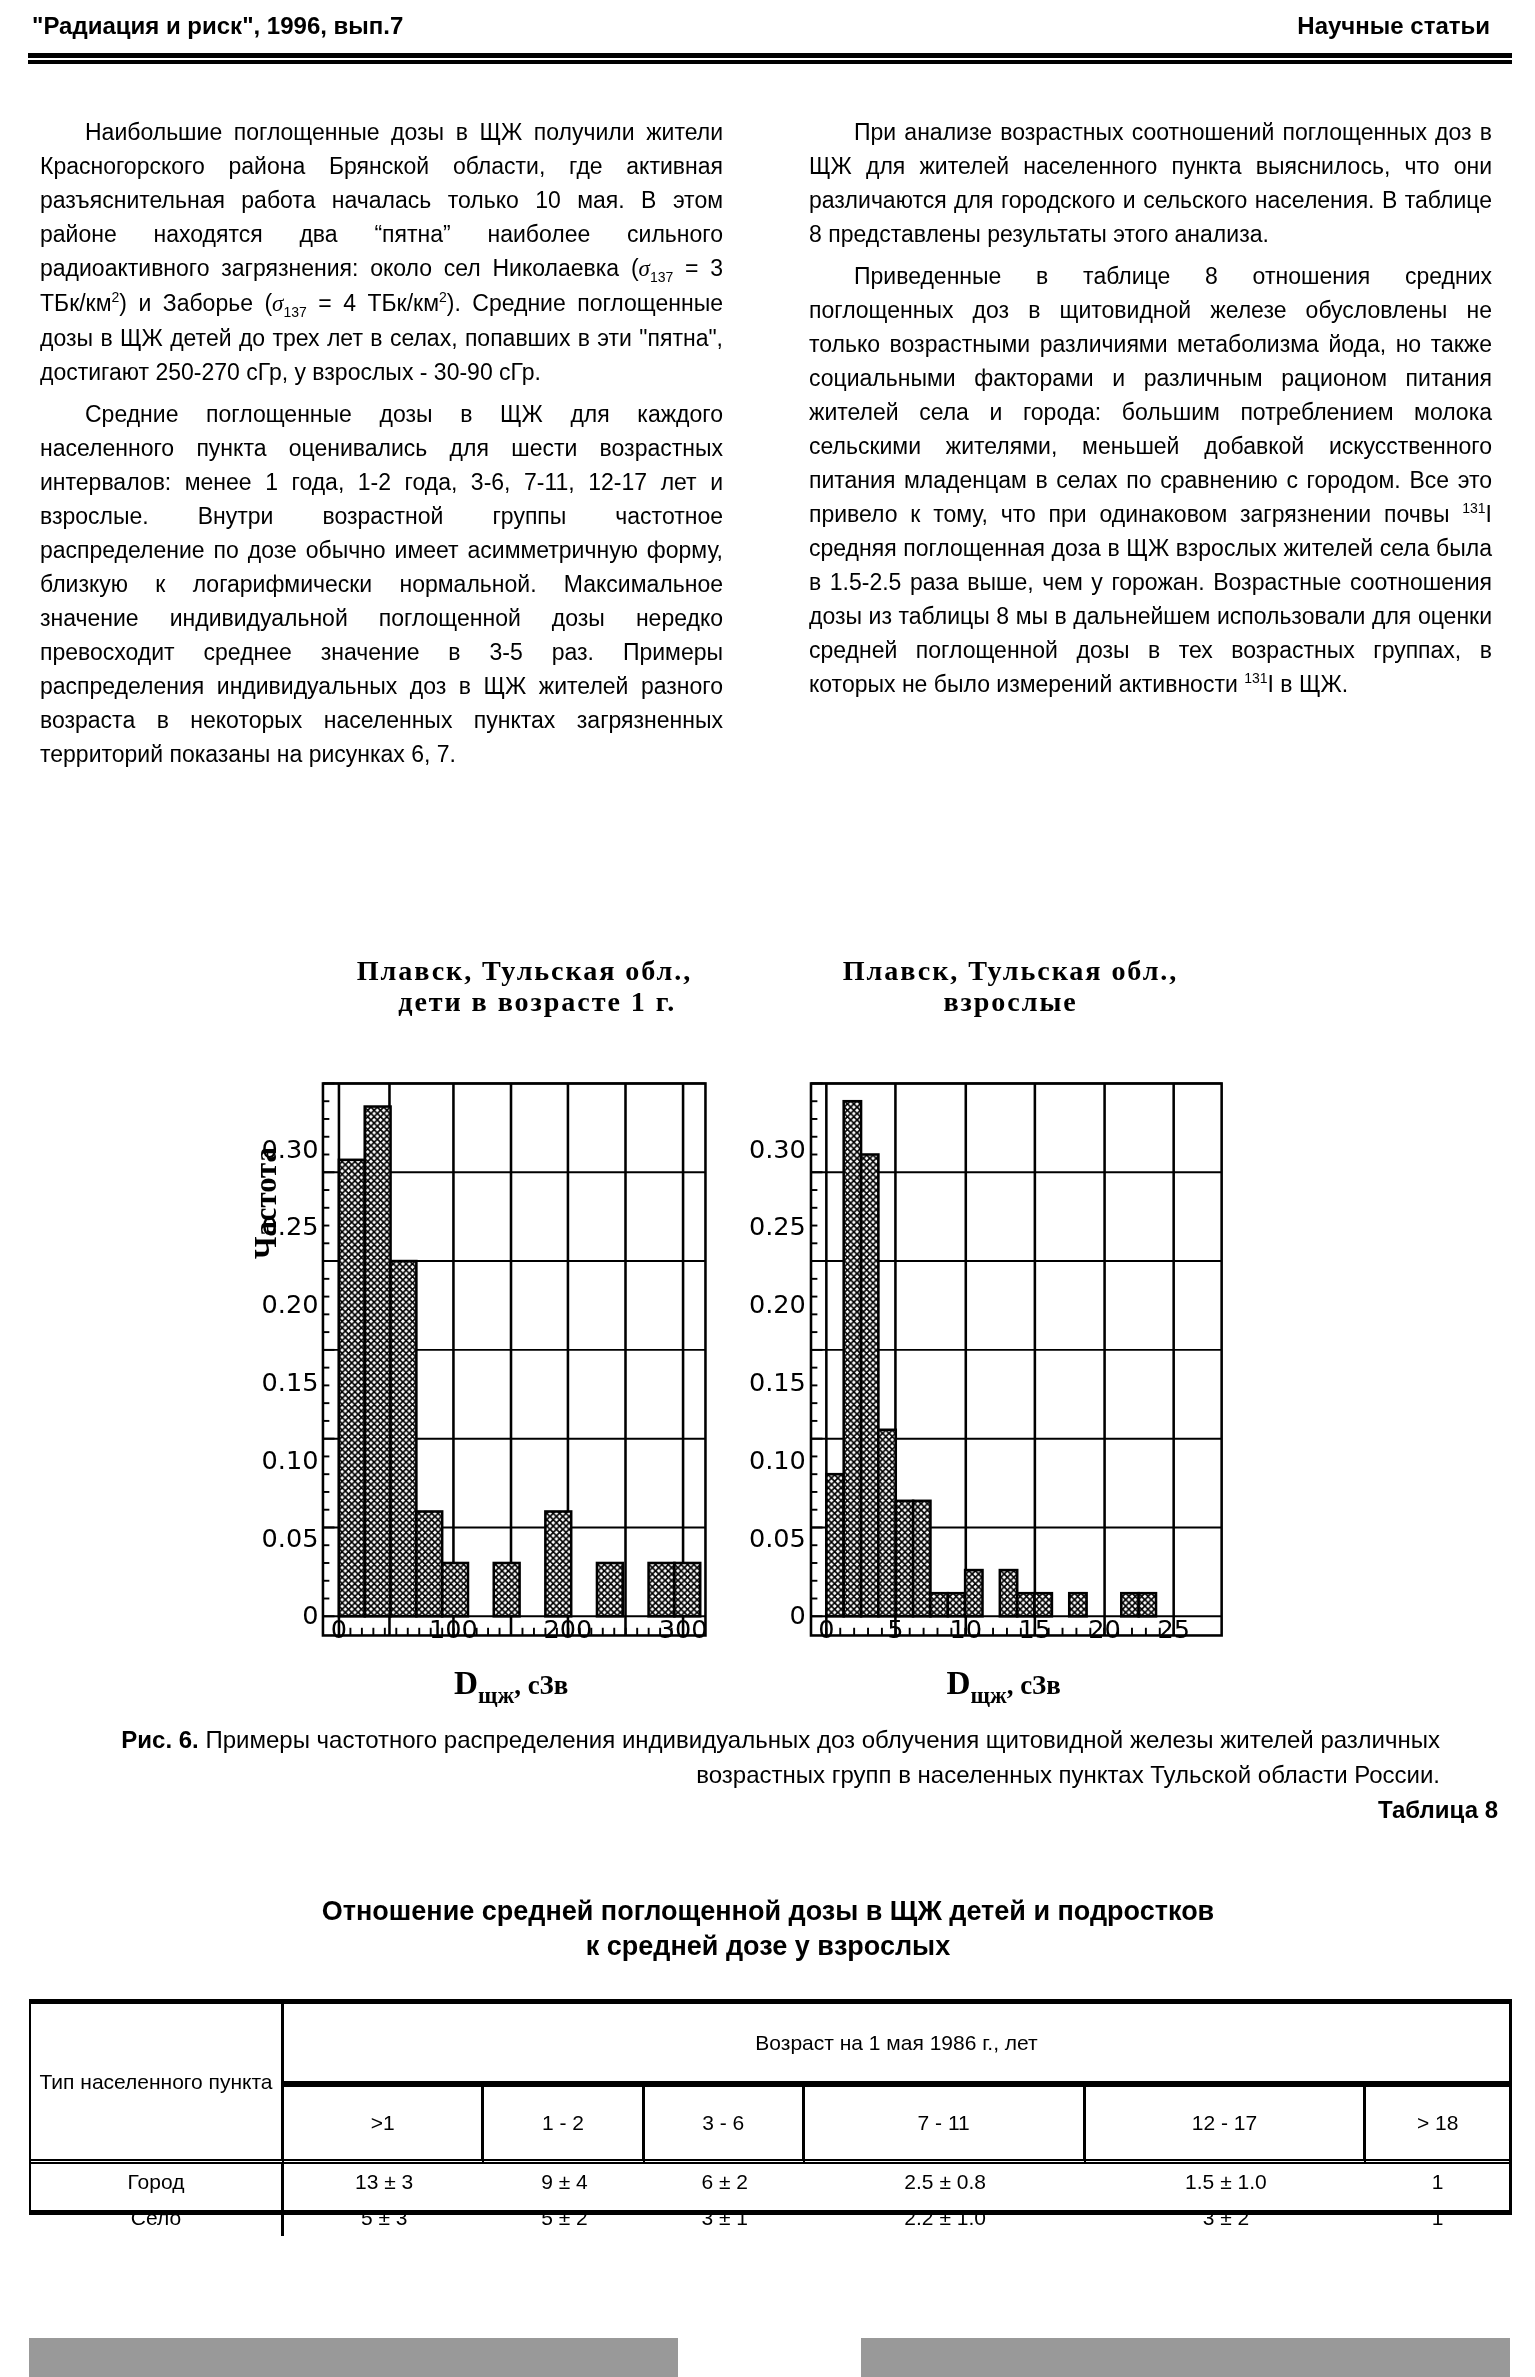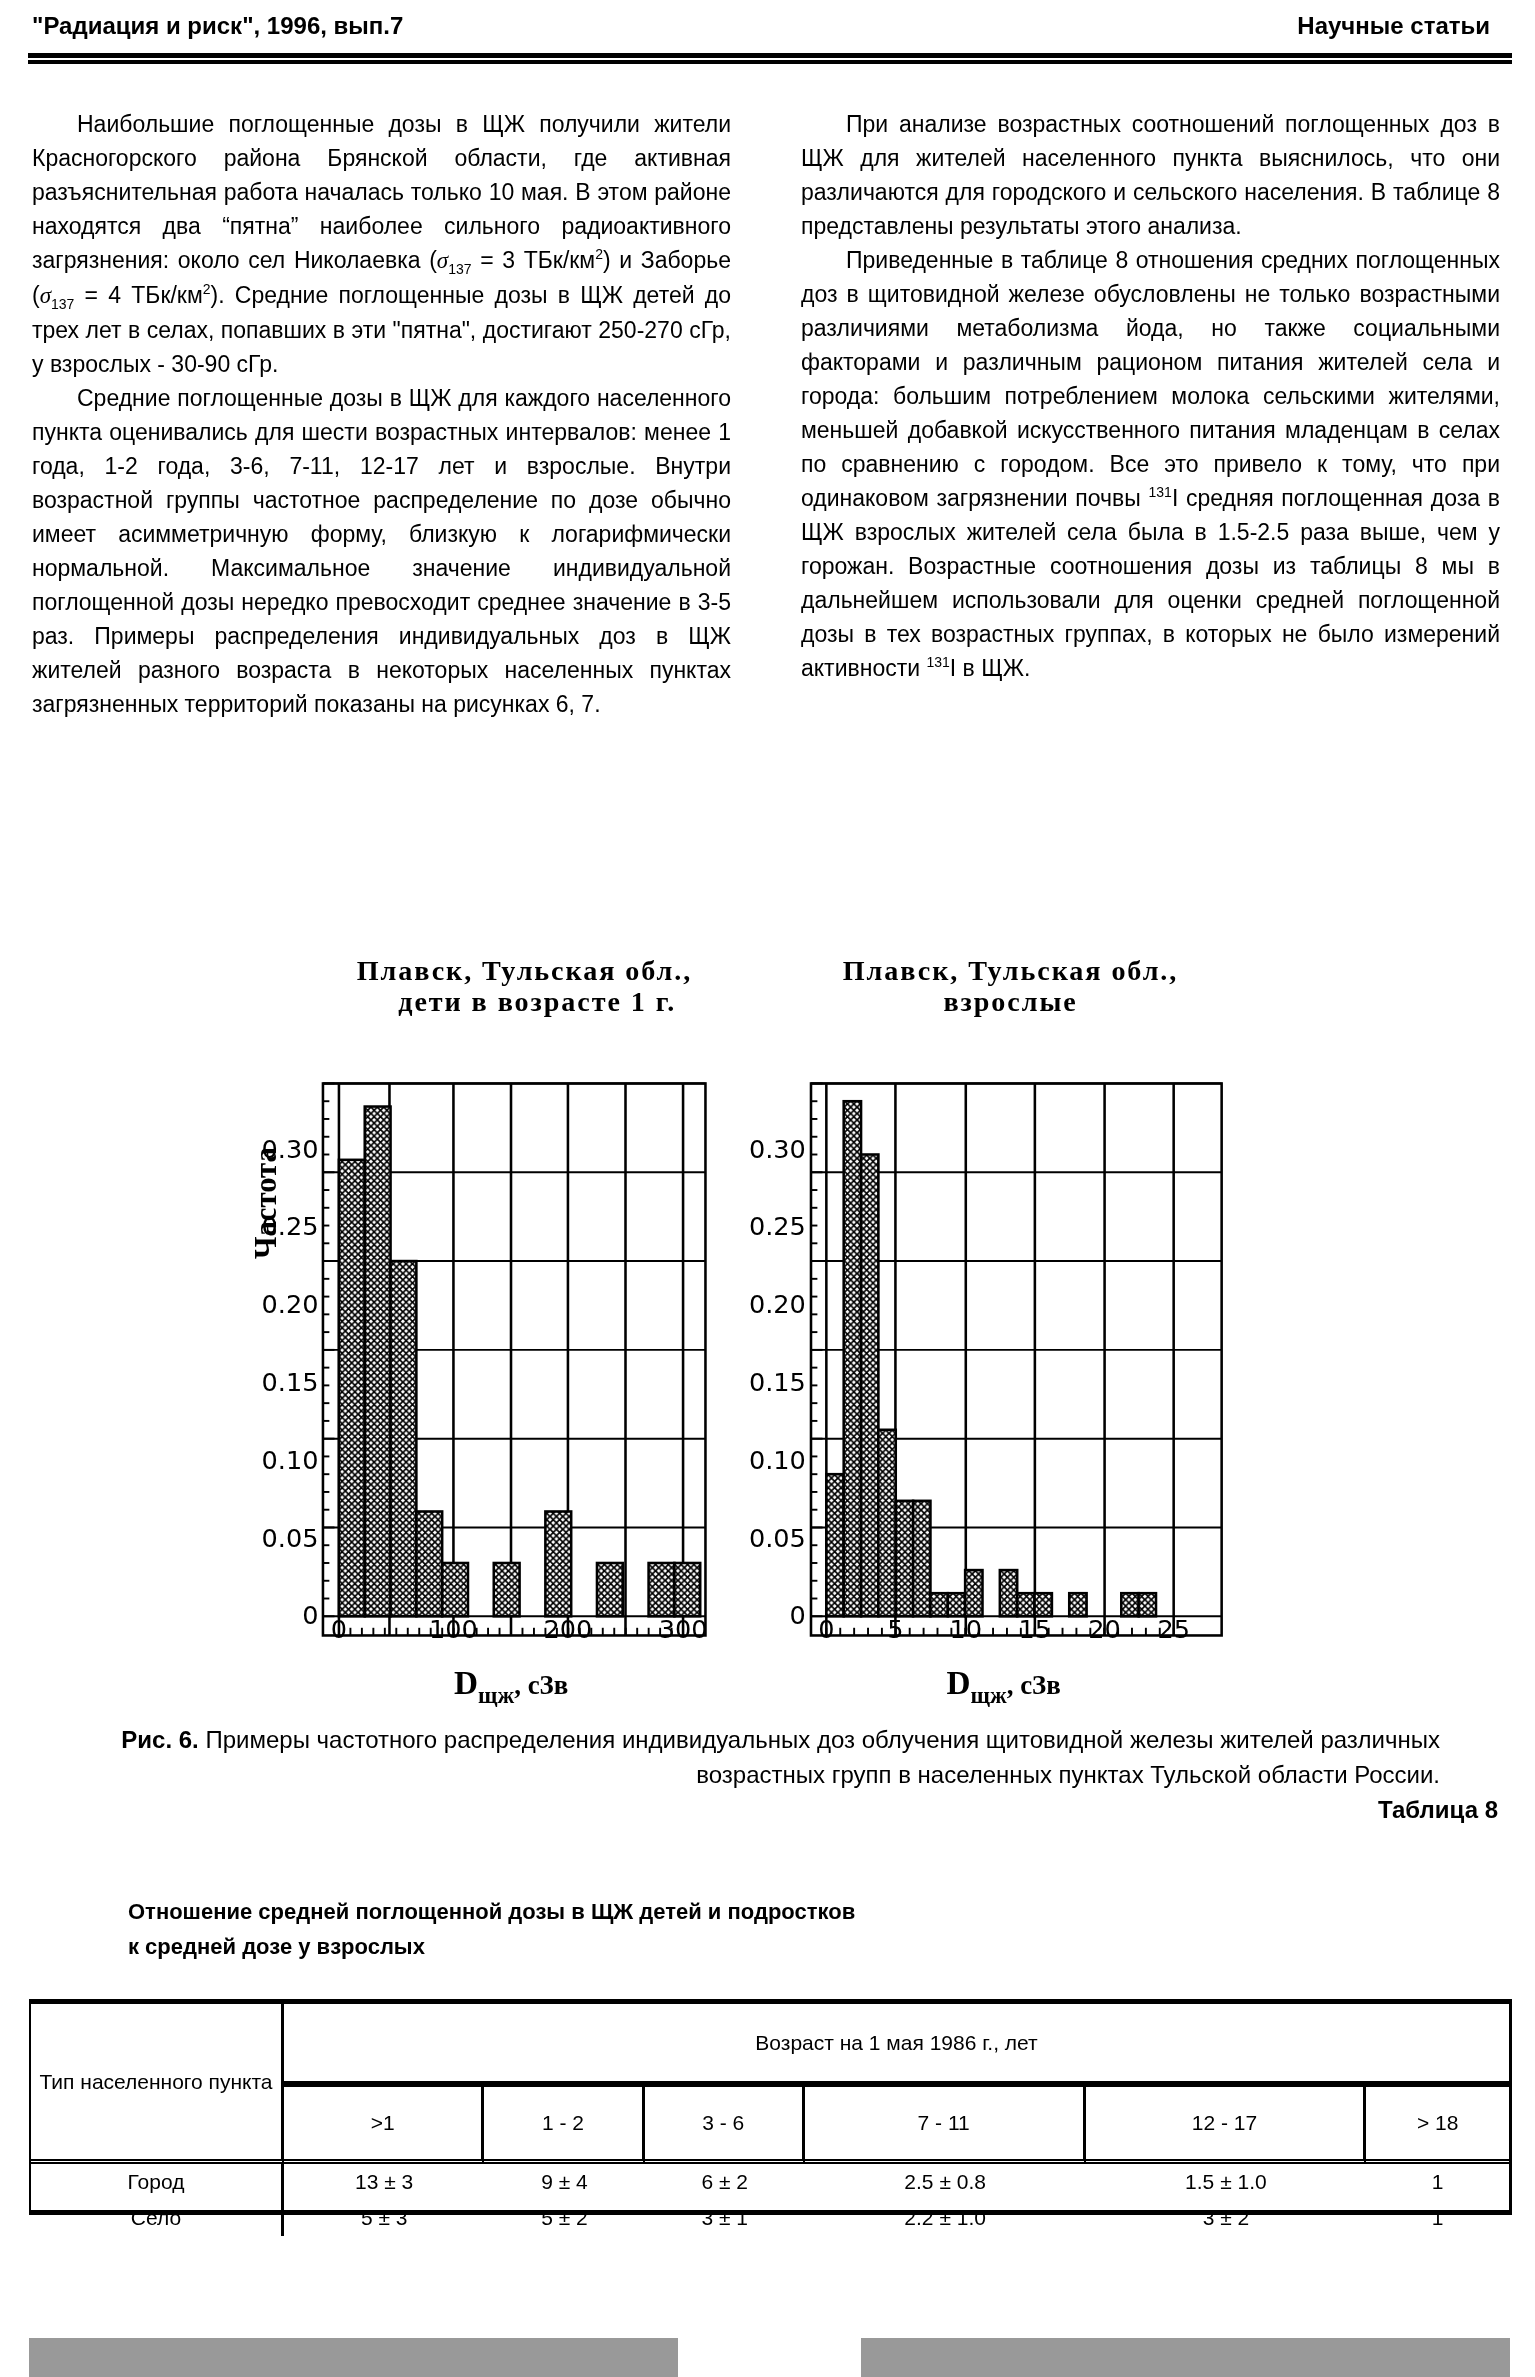--- a/index.html
+++ b/index.html
@@ -7,35 +7,35 @@
   .abs { position: absolute; }
   
   .hdr-left { left: 32px; top: 11.5px; font-size: 24px; font-weight: bold; }
   .hdr-right { right: 46px; top: 11.5px; font-size: 24px; font-weight: bold; }
   .hdr-rule1 { left: 28px; top: 53px; width: 1484px; height: 5.1px; background: #000; }
   .hdr-rule2 { left: 28px; top: 60px; width: 1484px; height: 3.8px; background: #000; }
   
   .col { position: absolute; top: 107px; width: 699px; font-size: 23px; line-height: 34px; text-align: justify; }
   .col-left { left: 32px; }
   .col-right { left: 801px; }
-  .col p { margin: 0; text-indent: 45px; }
+  .col p { margin: 8px; text-indent: 45px; }
   .col sup, .col sub { font-size: 14px; line-height: 0; }
   .col i { font-family: "Liberation Serif", serif; }
   
   .fig { left: 243px; top: 947px; width: 1049px; height: 768px; }
   .fig svg { width: 100%; height: 100%; display: block; }
   .fig text { font-family: "Liberation Serif", serif; }
   .tick { font-family: "DejaVu Sans", sans-serif !important; font-size: 40px; }
   .ctitle { font-size: 44px; font-weight: bold; letter-spacing: 3px; }
   .xlab { font-size: 52px; font-weight: bold; }
   
   .caption { left: 96px; top: 1722px; width: 1344px; text-align: right; font-size: 24px; line-height: 35px; }
   .caption b { font-weight: bold; }
   .tbl-label { right: 38px; top: 1796px; font-size: 24px; font-weight: bold; }
-  .tbl-title { left: 128px; top: 1894px; width: 1280px; text-align: left; font-size: 22px; font-weight: bold; line-height: 35px; }
+  .tbl-title { left: 128px; top: 1894px; width: 1280px; text-align: center; font-size: 27px; font-weight: bold; line-height: 35px; }
   
   .tbl-wrap { left: 29px; top: 1999px; width: 1483px; height: 216px; border-top: 5.1px solid #000; border-bottom: 5.1px solid #000; border-left: 2.6px solid #000; border-right: 3.8px solid #000; box-sizing: border-box; }
   table.data { border-collapse: separate; border-spacing: 0; width: 100%; height: 100%; font-size: 21px; }
   table.data td { text-align: center; vertical-align: middle; padding: 0; }
   .th-type { width: 250px; border-right: 3.8px solid #000; border-bottom: 5.1px double #000; line-height: 31px; }
   .th-age { height: 77px; border-bottom: 6.4px solid #000; margin-top: 35px; }
   .th-sub { height: 72px; border-bottom: 5.1px double #000; border-right: 3.8px solid #000; }
   .th-sub.last { border-right: none; }
   .row-label { border-right: 3.8px solid #000; }
   .cell { height: 36px; }

